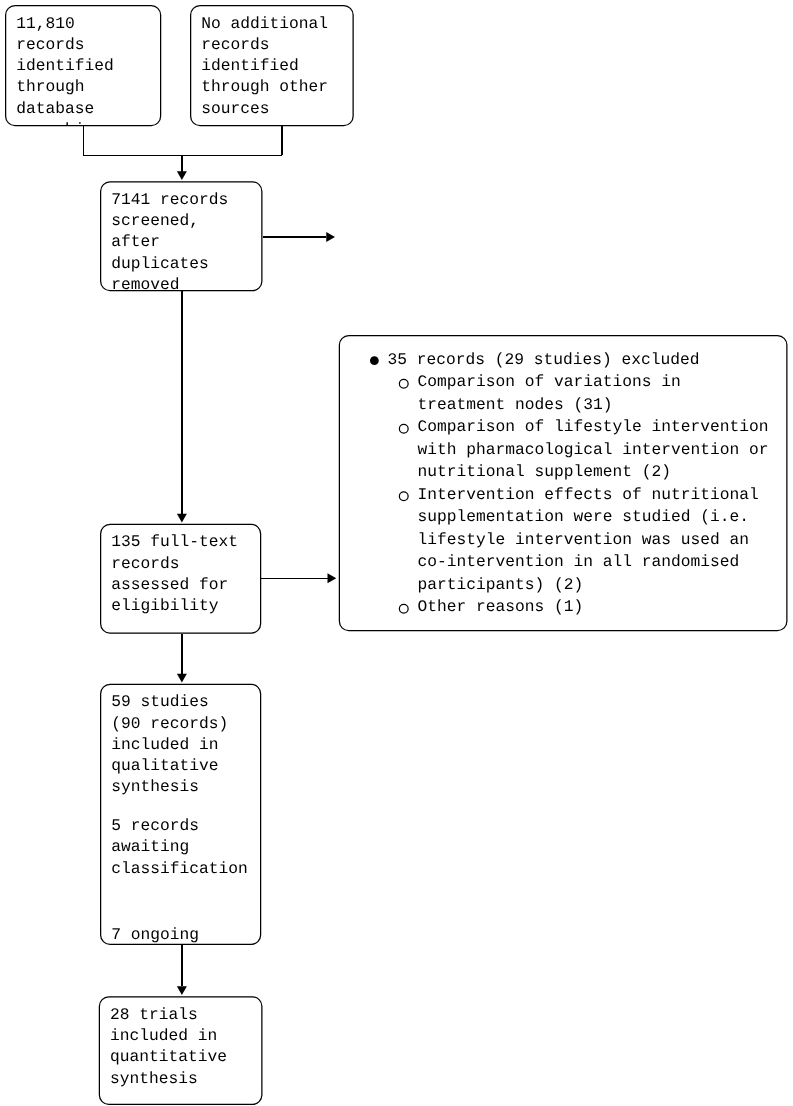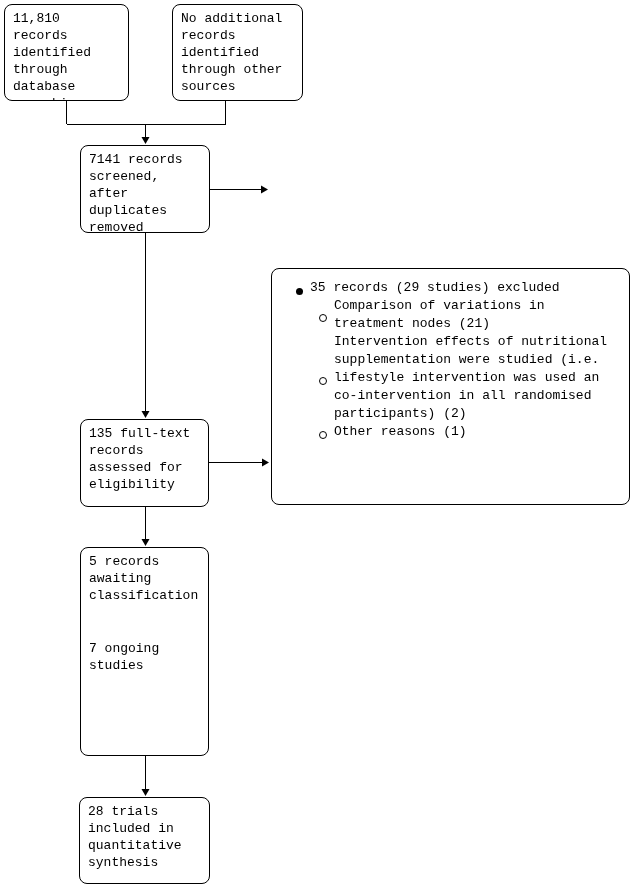--- a/index.html
+++ b/index.html
@@ -37,37 +37,37 @@
   .box {
     position: absolute;
     box-sizing: border-box;
     border: 1px solid #000000;
     border-radius: 8px;
     background: #ffffff;
     padding: 5px 10px 5px 8px;
     overflow: hidden;
   }
   .box.b1 { left: 4px;   top: 4px;   width: 125px; height: 97px;  padding-right: 12px; }
-  .box.b2 { left: 172px; top: 4px;   width: 131px; height: 97px;  padding-right: 2px; }
+  .box.b2 { left: 152px; top: 4px;   width: 131px; height: 97px;  padding-right: 2px; }
   .box.b3 { left: 80px;  top: 145px; width: 130px; height: 88px;  }
   .box.b4 { left: 270px; top: 145px; width: 130px; height: 88px;  }
   .box.b5 { left: 271px; top: 268px; width: 359px; height: 237px; padding: 10px 8px 8px 24px; line-height: 18px; }
   .box.b6 { left: 80px;  top: 419px; width: 129px; height: 88px;  padding-right: 3px; }
   .box.b7 { left: 80px;  top: 547px; width: 129px; height: 209px; }
   .box.b8 { left: 79px;  top: 797px; width: 131px; height: 87px;  padding-right: 26px; }
   .para { margin: 0 0 14px 0; }
   .para:last-child { margin-bottom: 0; margin-top: 36px; }
   .excl {
     list-style: none;
     margin: 0;
     padding: 0;
   }
   .excl li {
     display: flex;
-    align-items: center;
+    align-items: flex-start;
   }
   .excl li.li-sub { margin-left: 23px; }
   .dot {
     flex: 0 0 auto;
     width: 7px;
     height: 7px;
     border-radius: 50%;
     margin: 6px 7px 0 0;
   }
   .dot.filled { background: #000000; }
@@ -110,35 +110,40 @@
 
 
   <div class="box b5">
     <ul class="excl">
       <li class="li-main">
         <span class="dot filled"></span>
         <span class="li-text">35 records (29 studies) excluded</span>
       </li>
       <li class="li-sub">
         <span class="dot open"></span>
-        <span class="li-text">Comparison of variations in treatment nodes (21)</span>
+        <span class="li-text">Comparison of variations in treatment nodes (31)</span>
+      </li>
+      <li class="li-sub">
+        <span class="dot open"></span>
+        <span class="li-text">Comparison of lifestyle intervention with pharmacological intervention or nutritional supplement (2)</span>
       </li>
       <li class="li-sub">
         <span class="dot open"></span>
         <span class="li-text">Intervention effects of nutritional supplementation were studied (i.e. lifestyle intervention was used an co-intervention in all randomised participants) (2)</span>
       </li>
       <li class="li-sub">
         <span class="dot open"></span>
         <span class="li-text">Other reasons (1)</span>
       </li>
     </ul>
   </div>
 
   <div class="box b6">135 full-text records assessed for eligibility</div>
 
   <div class="box b7">
+    <p class="para">59 studies (90 records) included in qualitative synthesis</p>
     <p class="para">5 records awaiting classification</p>
     <p class="para">7 ongoing studies</p>
   </div>
 
   <div class="box b8">28 trials included in quantitative synthesis</div>
 
 </div>
 
 </body></html>

